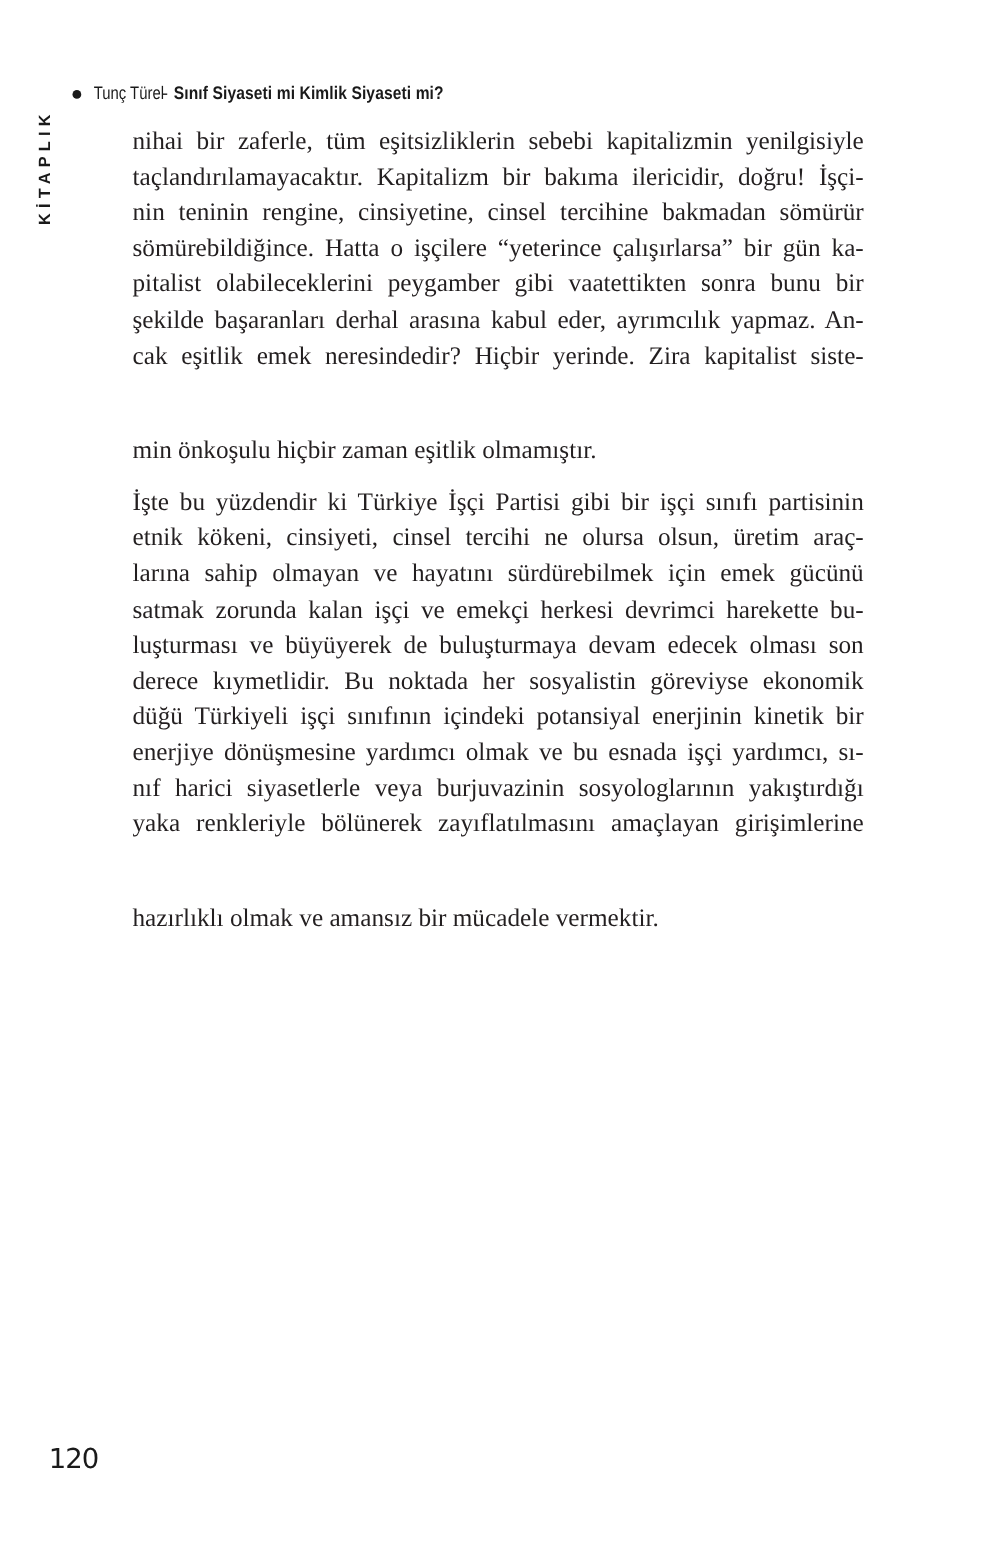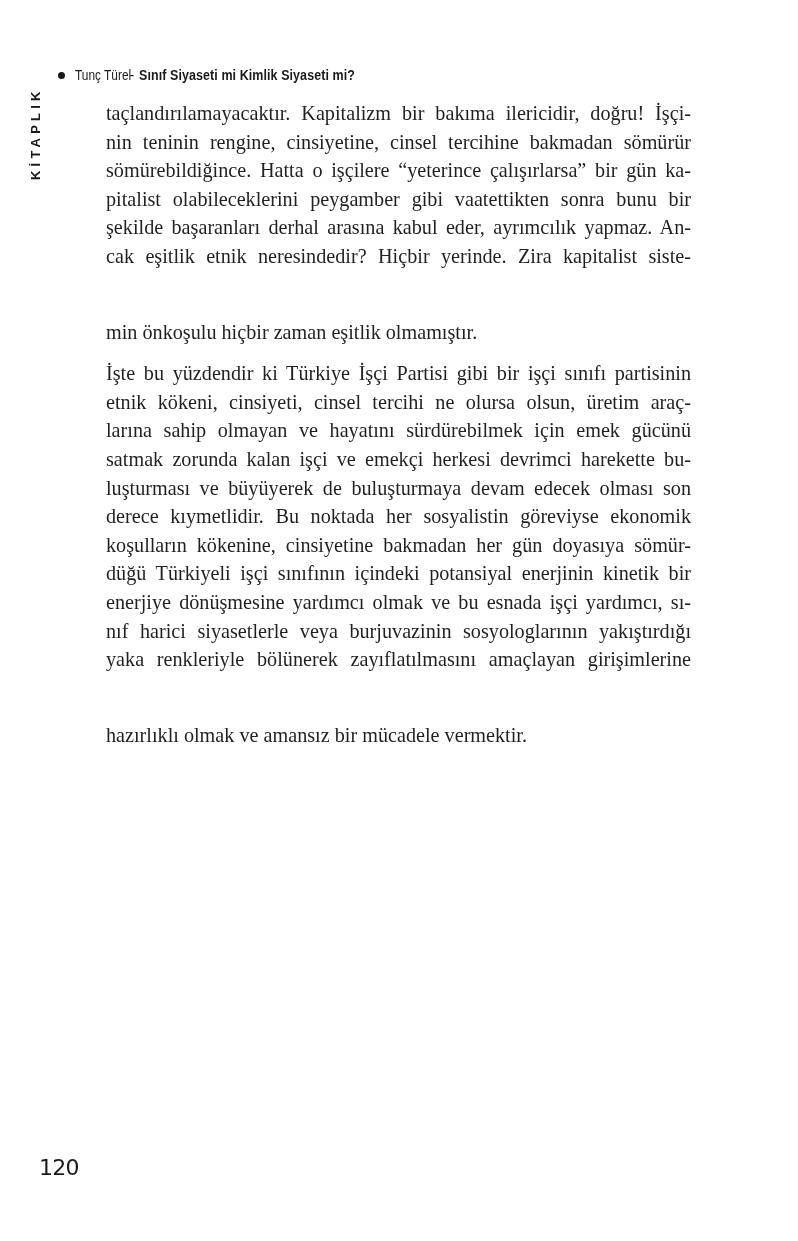--- a/index.html
+++ b/index.html
@@ -110,36 +110,36 @@
   <span class="bullet"></span>
   <span class="author">Tunç Türel</span>
   <span class="sep">-</span>
   <span class="book-title">Sınıf Siyaseti mi Kimlik Siyaseti mi?</span>
 </div>
 
 <div class="side-label">KİTAPLIK</div>
 
 <div class="body-text">
   <p class="paragraph">
+    <span class="line">nihai bir zaferle, tüm eşitsizliklerin sebebi kapitalizmin yenilgisiyle</span>
     <span class="line">taçlandırılamayacaktır. Kapitalizm bir bakıma ilericidir, doğru! İşçi-</span>
     <span class="line">nin teninin rengine, cinsiyetine, cinsel tercihine bakmadan sömürür</span>
     <span class="line">sömürebildiğince. Hatta o işçilere “yeterince çalışırlarsa” bir gün ka-</span>
     <span class="line">pitalist olabileceklerini peygamber gibi vaatettikten sonra bunu bir</span>
     <span class="line">şekilde başaranları derhal arasına kabul eder, ayrımcılık yapmaz. An-</span>
-    <span class="line">cak eşitlik etnik neresindedir? Hiçbir yerinde. Zira kapitalist siste-</span>
+    <span class="line">cak eşitlik emek neresindedir? Hiçbir yerinde. Zira kapitalist siste-</span>
     <span class="line last">min önkoşulu hiçbir zaman eşitlik olmamıştır.</span>
   </p>
   <p class="paragraph">
     <span class="line">İşte bu yüzdendir ki Türkiye İşçi Partisi gibi bir işçi sınıfı partisinin</span>
     <span class="line">etnik kökeni, cinsiyeti, cinsel tercihi ne olursa olsun, üretim araç-</span>
     <span class="line">larına sahip olmayan ve hayatını sürdürebilmek için emek gücünü</span>
     <span class="line">satmak zorunda kalan işçi ve emekçi herkesi devrimci harekette bu-</span>
     <span class="line">luşturması ve büyüyerek de buluşturmaya devam edecek olması son</span>
     <span class="line">derece kıymetlidir. Bu noktada her sosyalistin göreviyse ekonomik</span>
-    <span class="line">koşulların kökenine, cinsiyetine bakmadan her gün doyasıya sömür-</span>
     <span class="line">düğü Türkiyeli işçi sınıfının içindeki potansiyal enerjinin kinetik bir</span>
     <span class="line">enerjiye dönüşmesine yardımcı olmak ve bu esnada işçi yardımcı, sı-</span>
     <span class="line">nıf harici siyasetlerle veya burjuvazinin sosyologlarının yakıştırdığı</span>
     <span class="line">yaka renkleriyle bölünerek zayıflatılmasını amaçlayan girişimlerine</span>
     <span class="line last">hazırlıklı olmak ve amansız bir mücadele vermektir.</span>
   </p>
 </div>
 
 <div class="page-number">120</div>
 

